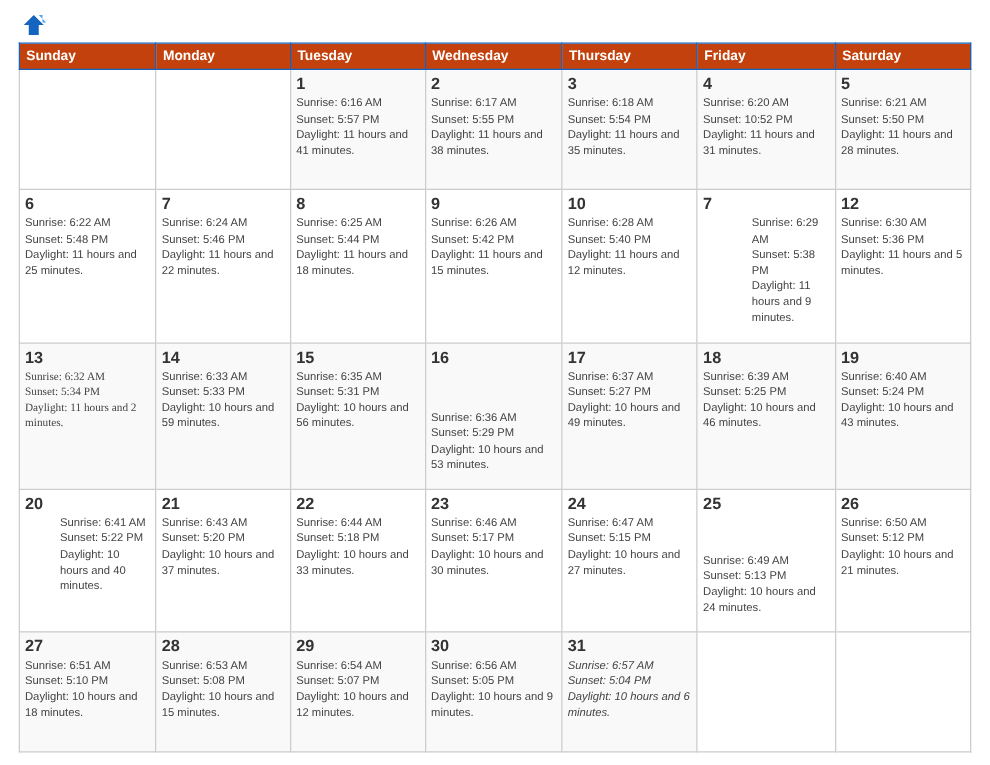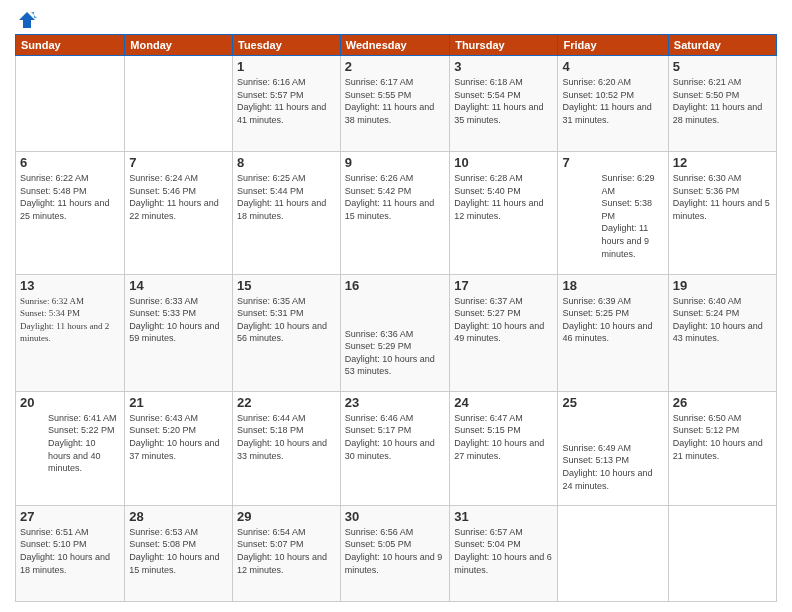--- a/index.html
+++ b/index.html
@@ -327,21 +327,21 @@
 Daylight: 10 hours and 12 minutes.</div>
           </td>
           <td>
             <span class="day-number">30</span>
             <div class="day-info" style="white-space: pre-line;">Sunrise: 6:56 AM
 Sunset: 5:05 PM
 Daylight: 10 hours and 9 minutes.</div>
           </td>
           <td>
             <span class="day-number">31</span>
-            <div class="day-info" style="white-space: pre-line;">Sunrise: 6:57 AM
+            <div class="day-info" style="white-space: pre-line; font-style: italic;">Sunrise: 6:57 AM
 Sunset: 5:04 PM
 Daylight: 10 hours and 6 minutes.</div>
           </td>
           <td class="empty-cell"></td>
           <td class="empty-cell"></td>
         </tr>
       </tbody>
   </table>
 </div>
 

